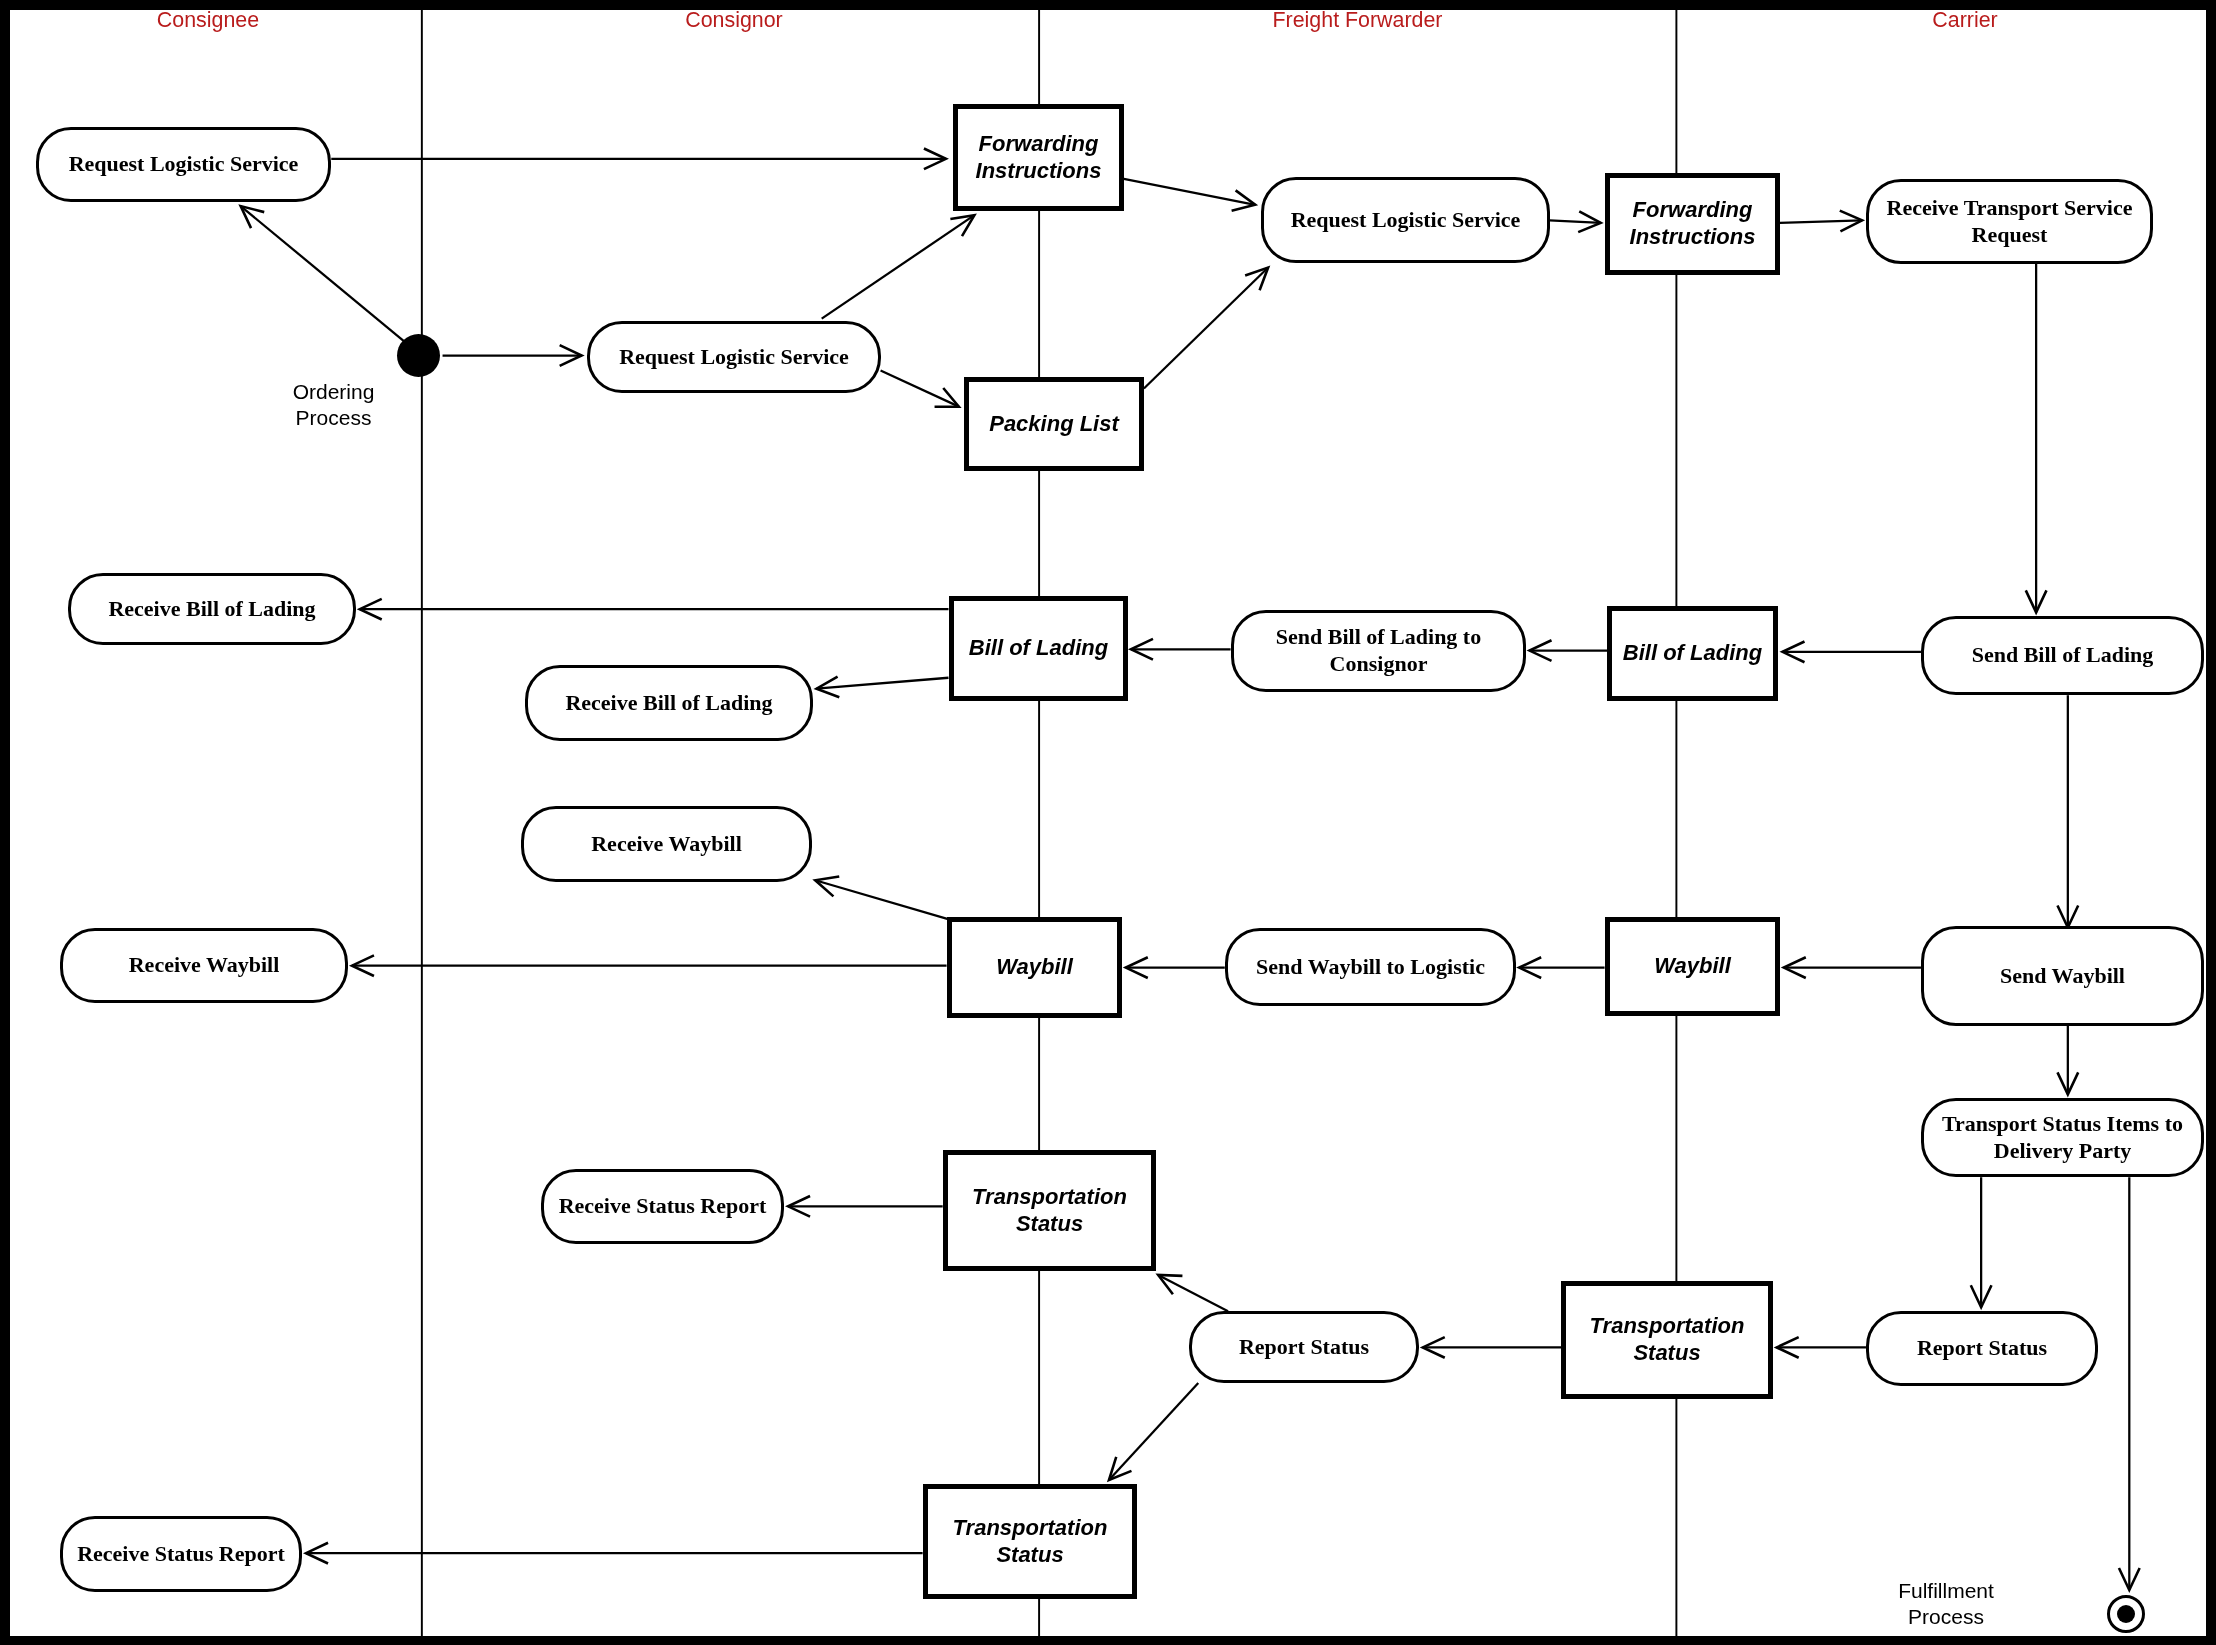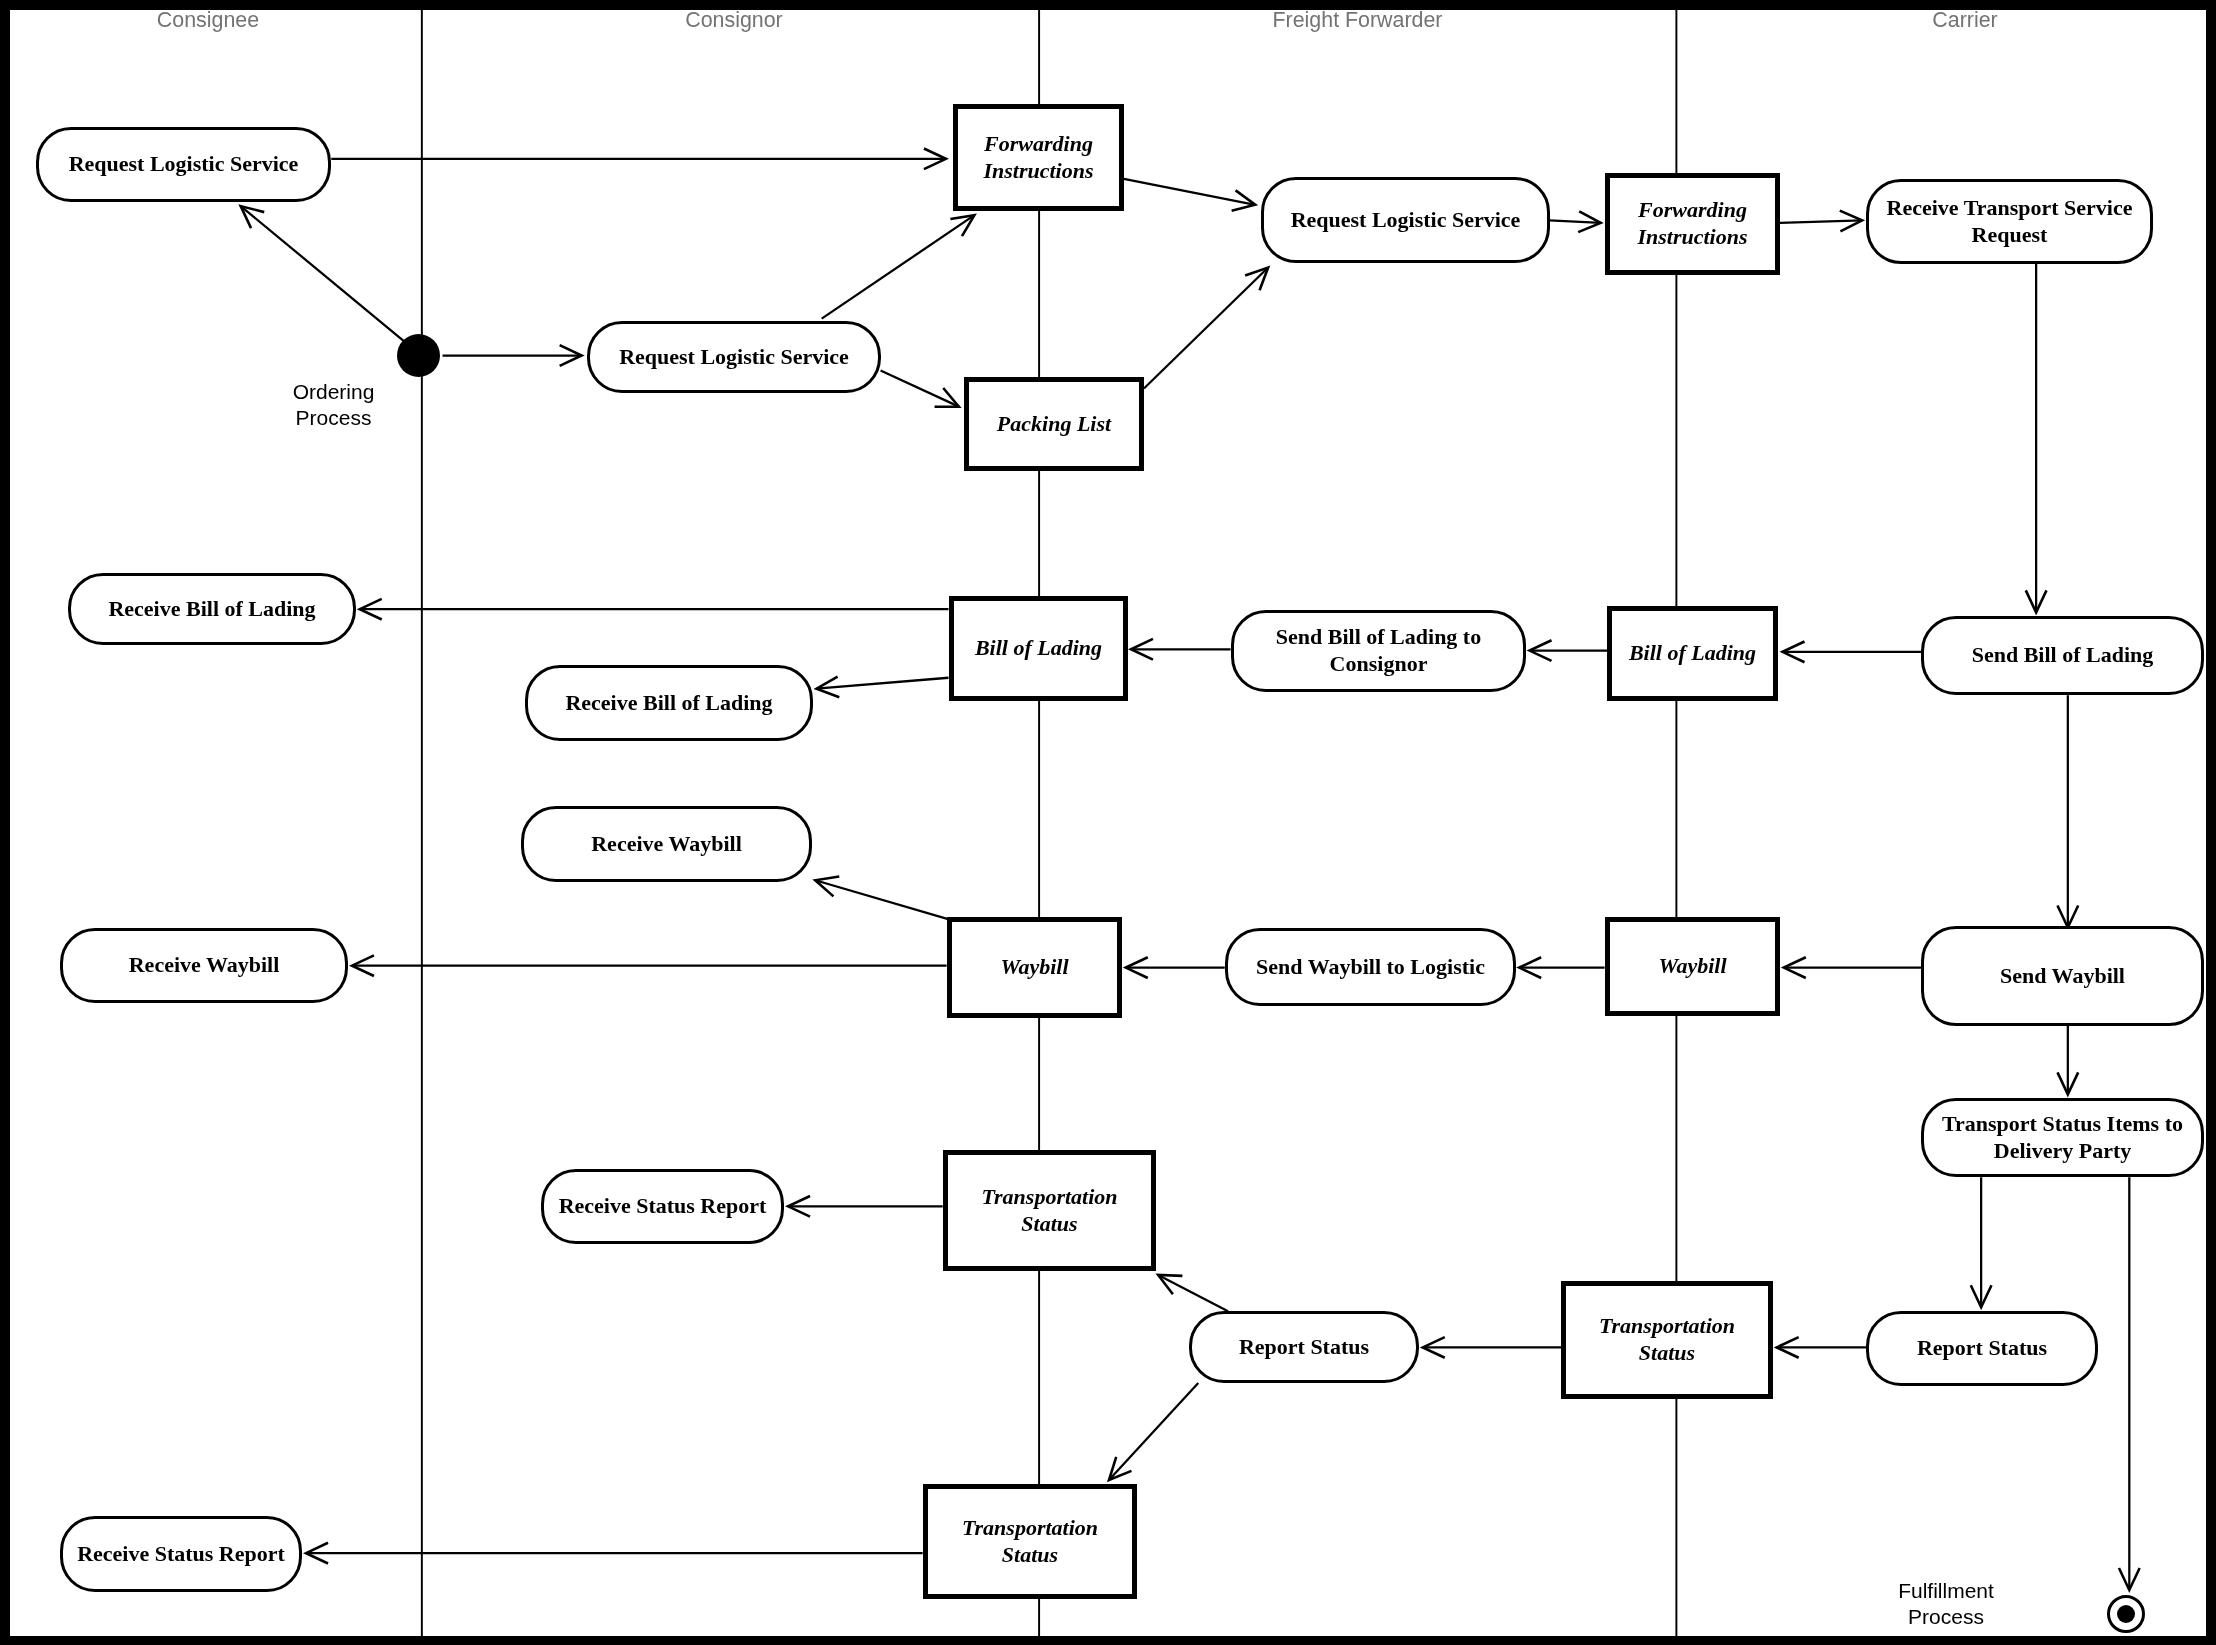--- a/index.html
+++ b/index.html
@@ -12,38 +12,38 @@
     color: #000;
     overflow: hidden;
   }
   #edges { position: absolute; left: 0; top: 0; z-index: 2; }
   .lane-header {
     position: absolute;
     top: 7.8px;
     z-index: 3;
     font-size: 21.4px;
     text-align: center;
-    color: #737373;
+    color: #b91c1c;
   }
   .node {
     position: absolute;
     z-index: 4;
     background: #ffffff;
     display: flex;
     align-items: center;
     justify-content: center;
     text-align: center;
     font-weight: bold;
     font-size: 22px;
     line-height: 1.22;
     box-sizing: border-box;
     padding: 3.9px 7.8px;
   }
   .activity { border: 3.2px solid #000; border-radius: 35px; font-family: Liberation Serif, serif; }
-  .object { border: 5.2px solid #000; font-style: italic; font-family: Liberation Serif, serif; }
+  .object { border: 5.2px solid #000; font-style: italic; }
   .annotation {
     position: absolute;
     z-index: 4;
     font-size: 21px;
     text-align: center;
     line-height: 1.25;
   }
   #initial-node {
     position: absolute;
     z-index: 5;

